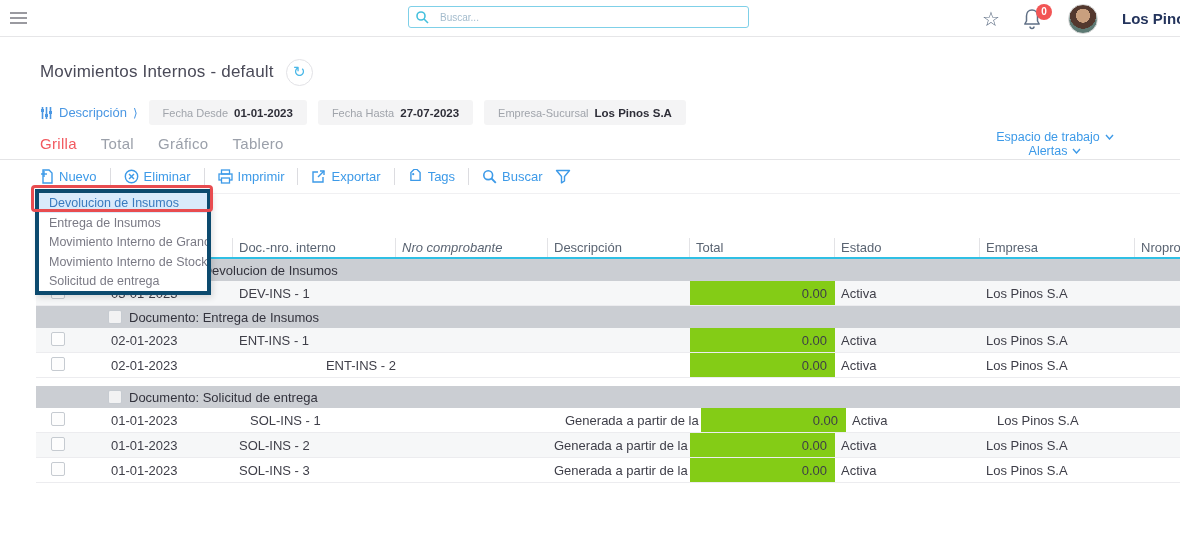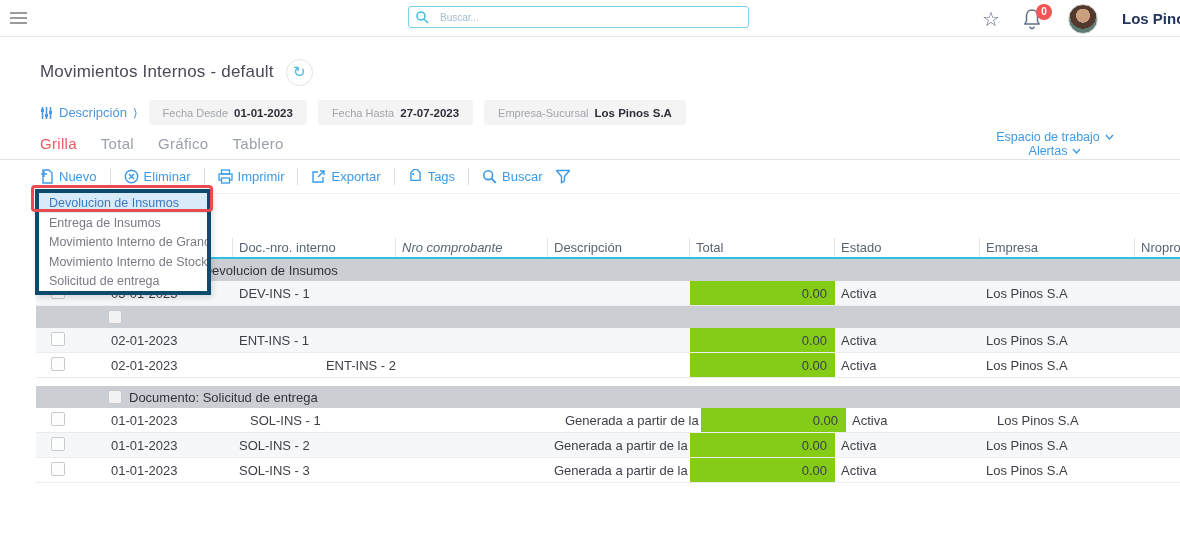--- a/index.html
+++ b/index.html
@@ -261,20 +261,21 @@
       <div class="cell c-doc" style="width: 163px;">DEV-INS - 1</div>
       <div class="cell c-nro" style="width: 152px;"></div>
       <div class="cell c-desc" style="width: 142px;"></div>
       <div class="cell c-total" style="width: 145px;">0.00</div>
       <div class="cell c-estado" style="width: 145px;">Activa</div>
       <div class="cell c-empresa" style="width: 155px;">Los Pinos S.A</div>
       <div class="cell c-nroproc" style="width: 120px;"></div>
     </div>
     <div class="g-group">
       <span class="cb"></span>
+      <span class="glabel">Documento: Entrega de Insumos</span>
     </div>
     <div class="g-row shaded">
       <div class="cell c-sel" style="width: 69px;"><span class="cb"></span></div>
       <div class="cell c-fecha" style="width: 128px;">02-01-2023</div>
       <div class="cell c-doc" style="width: 163px;">ENT-INS - 1</div>
       <div class="cell c-nro" style="width: 152px;"></div>
       <div class="cell c-desc" style="width: 142px;"></div>
       <div class="cell c-total" style="width: 145px;">0.00</div>
       <div class="cell c-estado" style="width: 145px;">Activa</div>
       <div class="cell c-empresa" style="width: 155px;">Los Pinos S.A</div>

